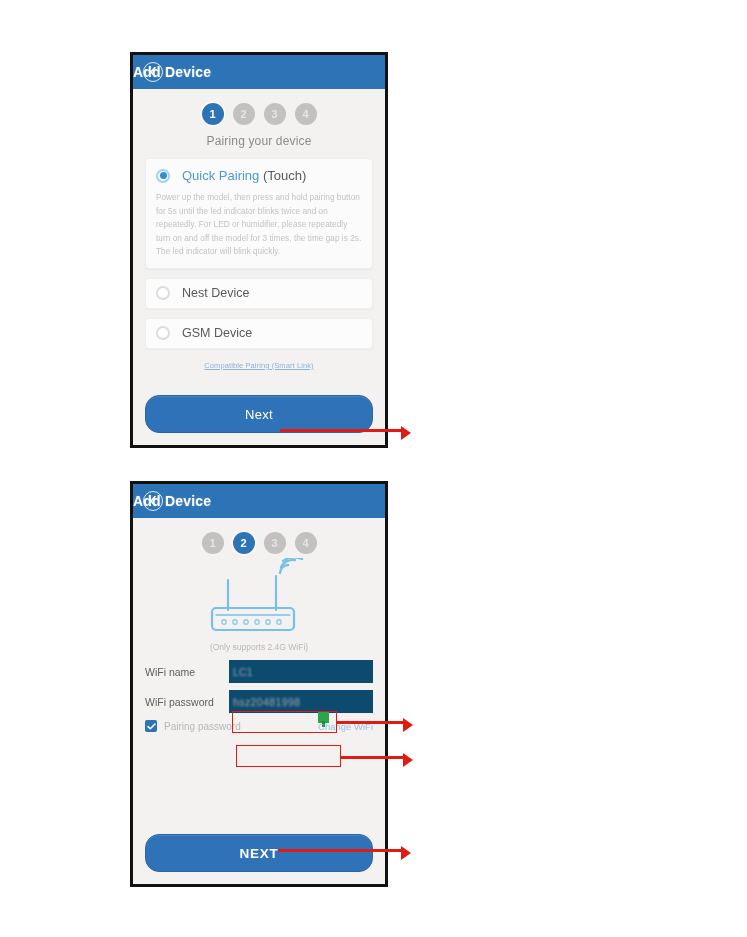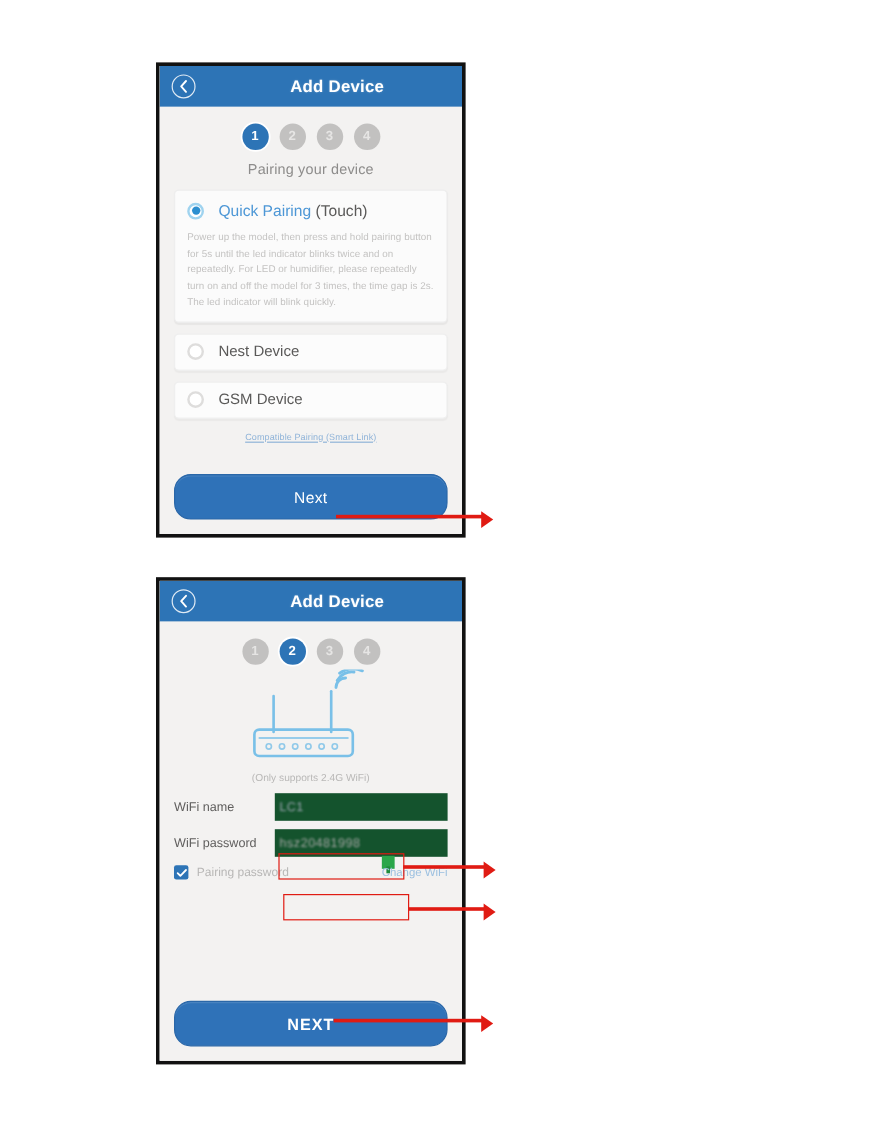--- a/index.html
+++ b/index.html
@@ -38,23 +38,22 @@
     flex-direction: column;
   }
 
   
   .appbar {
     position: relative;
     height: 34px;
     background: #2d74b6;
     display: flex;
     align-items: center;
-    justify-content: center;
+    justify-content: flex-start;
     flex: 0 0 auto;
-    padding-left: 44px;
   }
   .appbar-title {
     color: #ffffff;
     font-size: 14px;
     font-weight: bold;
     letter-spacing: .2px;
     text-shadow: 0 0 2px rgba(255,255,255,.25);
   }
   .back-btn {
     position: absolute;
@@ -223,21 +222,21 @@
   .field-label {
     font-size: 10.5px;
     color: #5f5e5d;
     width: 84px;
     flex: 0 0 auto;
   }
   .field-box {
     position: relative;
     flex: 1 1 auto;
     height: 23px;
-    background: #14532d;
+    background: #0c4a6e;
     display: flex;
     align-items: center;
     padding-left: 4px;
   }
   .field-value {
     font-size: 10.5px;
     color: #9ea7b3;
     filter: blur(0.9px);
     letter-spacing: .2px;
   }

